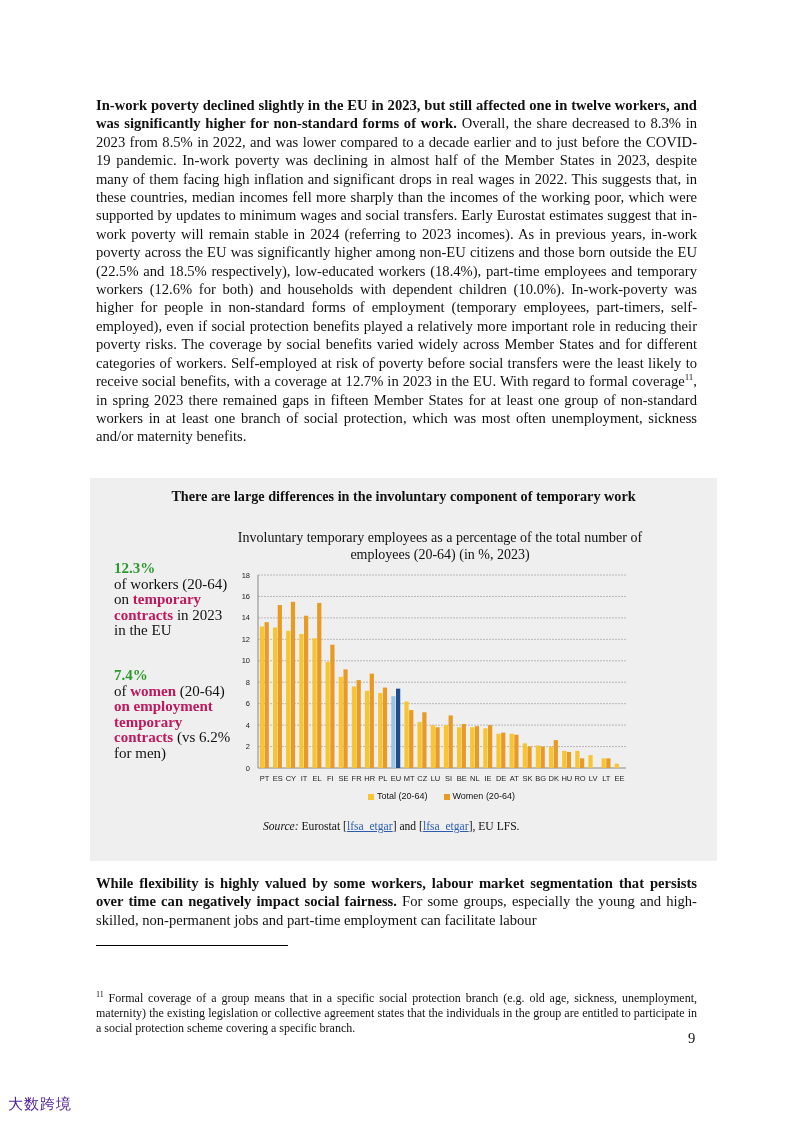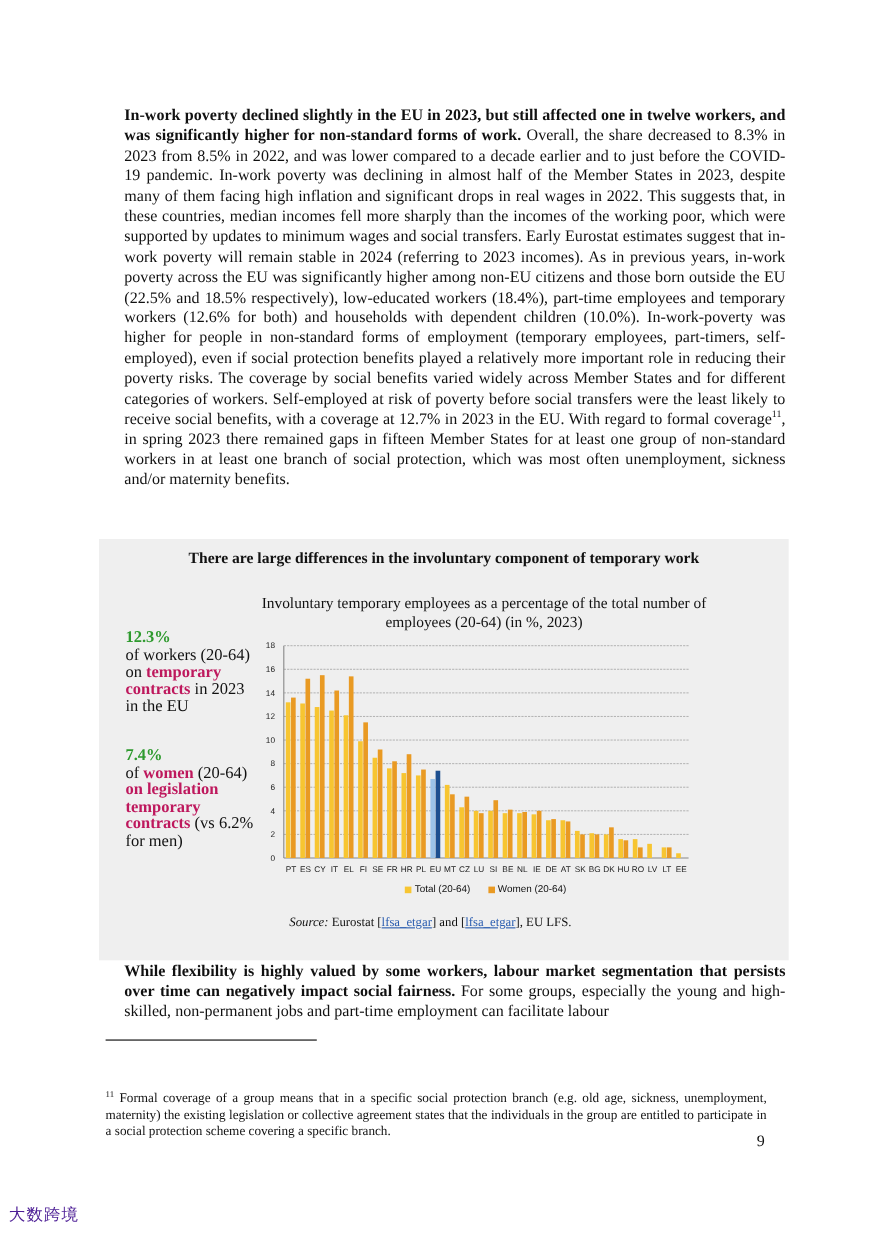--- a/index.html
+++ b/index.html
@@ -1,22 +1,22 @@
 <!DOCTYPE html>
 <html><head>
 <meta charset="utf-8">
 <style>
   html,body{margin:0;padding:0;background:#fff;}
   body{width:793px;height:1121px;position:relative;overflow:hidden;font-family:"Liberation Serif",serif;color:#111;}
-  .para{position:absolute;left:96px;width:601px;font-size:14.6px;line-height:18.4px;text-align:justify;margin-left:17px;}
+  .para{position:absolute;left:96px;width:601px;font-size:14.6px;line-height:18.4px;text-align:justify;}
   .para b{font-weight:bold;}
   sup{font-size:9px;line-height:0;vertical-align:super;}
   #p1{top:96px;}
   #p2{top:874px;}
-  .box{position:absolute;left:90px;top:490px;width:627px;height:383px;background:#efefef;}
+  .box{position:absolute;left:90px;top:478px;width:627px;height:383px;background:#efefef;}
   .box-title{position:absolute;top:9px;left:0;width:100%;text-align:center;font-weight:bold;font-size:14.2px;line-height:18px;}
   .chart-sub{position:absolute;top:51px;left:140px;width:420px;text-align:center;font-size:14px;line-height:17px;}
   .side{position:absolute;left:24px;font-size:15px;line-height:15.5px;}
   .side .pct{color:#2e9a2e;font-weight:bold;}
   .side .hl{color:#be185d;font-weight:bold;}
   #side1{top:83px;}
   #side2{top:190px;}
   svg#chart{position:absolute;left:140px;top:85px;}
   .ax{font-family:"Liberation Sans",sans-serif;font-size:7.5px;fill:#222;}
   .legend{position:absolute;top:313px;left:278px;font-family:"Liberation Sans",sans-serif;font-size:9px;display:flex;gap:16px;align-items:flex-end;}
@@ -44,21 +44,21 @@
     <div class="pct">12.3%</div>
     <div>of workers (20-64)</div>
     <div><span>on </span><span class="hl">temporary</span></div>
     <div><span class="hl">contracts</span><span> in 2023</span></div>
     <div>in the EU</div>
   </div>
 
   <div class="side" id="side2">
     <div class="pct">7.4%</div>
     <div><span>of </span><span class="hl">women</span><span> (20-64)</span></div>
-    <div class="hl">on legislation</div>
+    <div class="hl">on employment</div>
     <div class="hl">temporary</div>
     <div><span class="hl">contracts</span><span> (vs 6.2%</span></div>
     <div>for men)</div>
   </div>
 
   <svg id="chart" width="410" height="225">
       <line x1="28" x2="396" y1="205" y2="205" stroke="#888" stroke-width="1" stroke-dasharray=""></line>
       <text x="20" y="207.5" text-anchor="end" class="ax">0</text>
       <line x1="28" x2="396" y1="183.55555555555554" y2="183.55555555555554" stroke="#aaa" stroke-width="0.8" stroke-dasharray="2,1"></line>
       <text x="20" y="186.05555555555554" text-anchor="end" class="ax">2</text>

